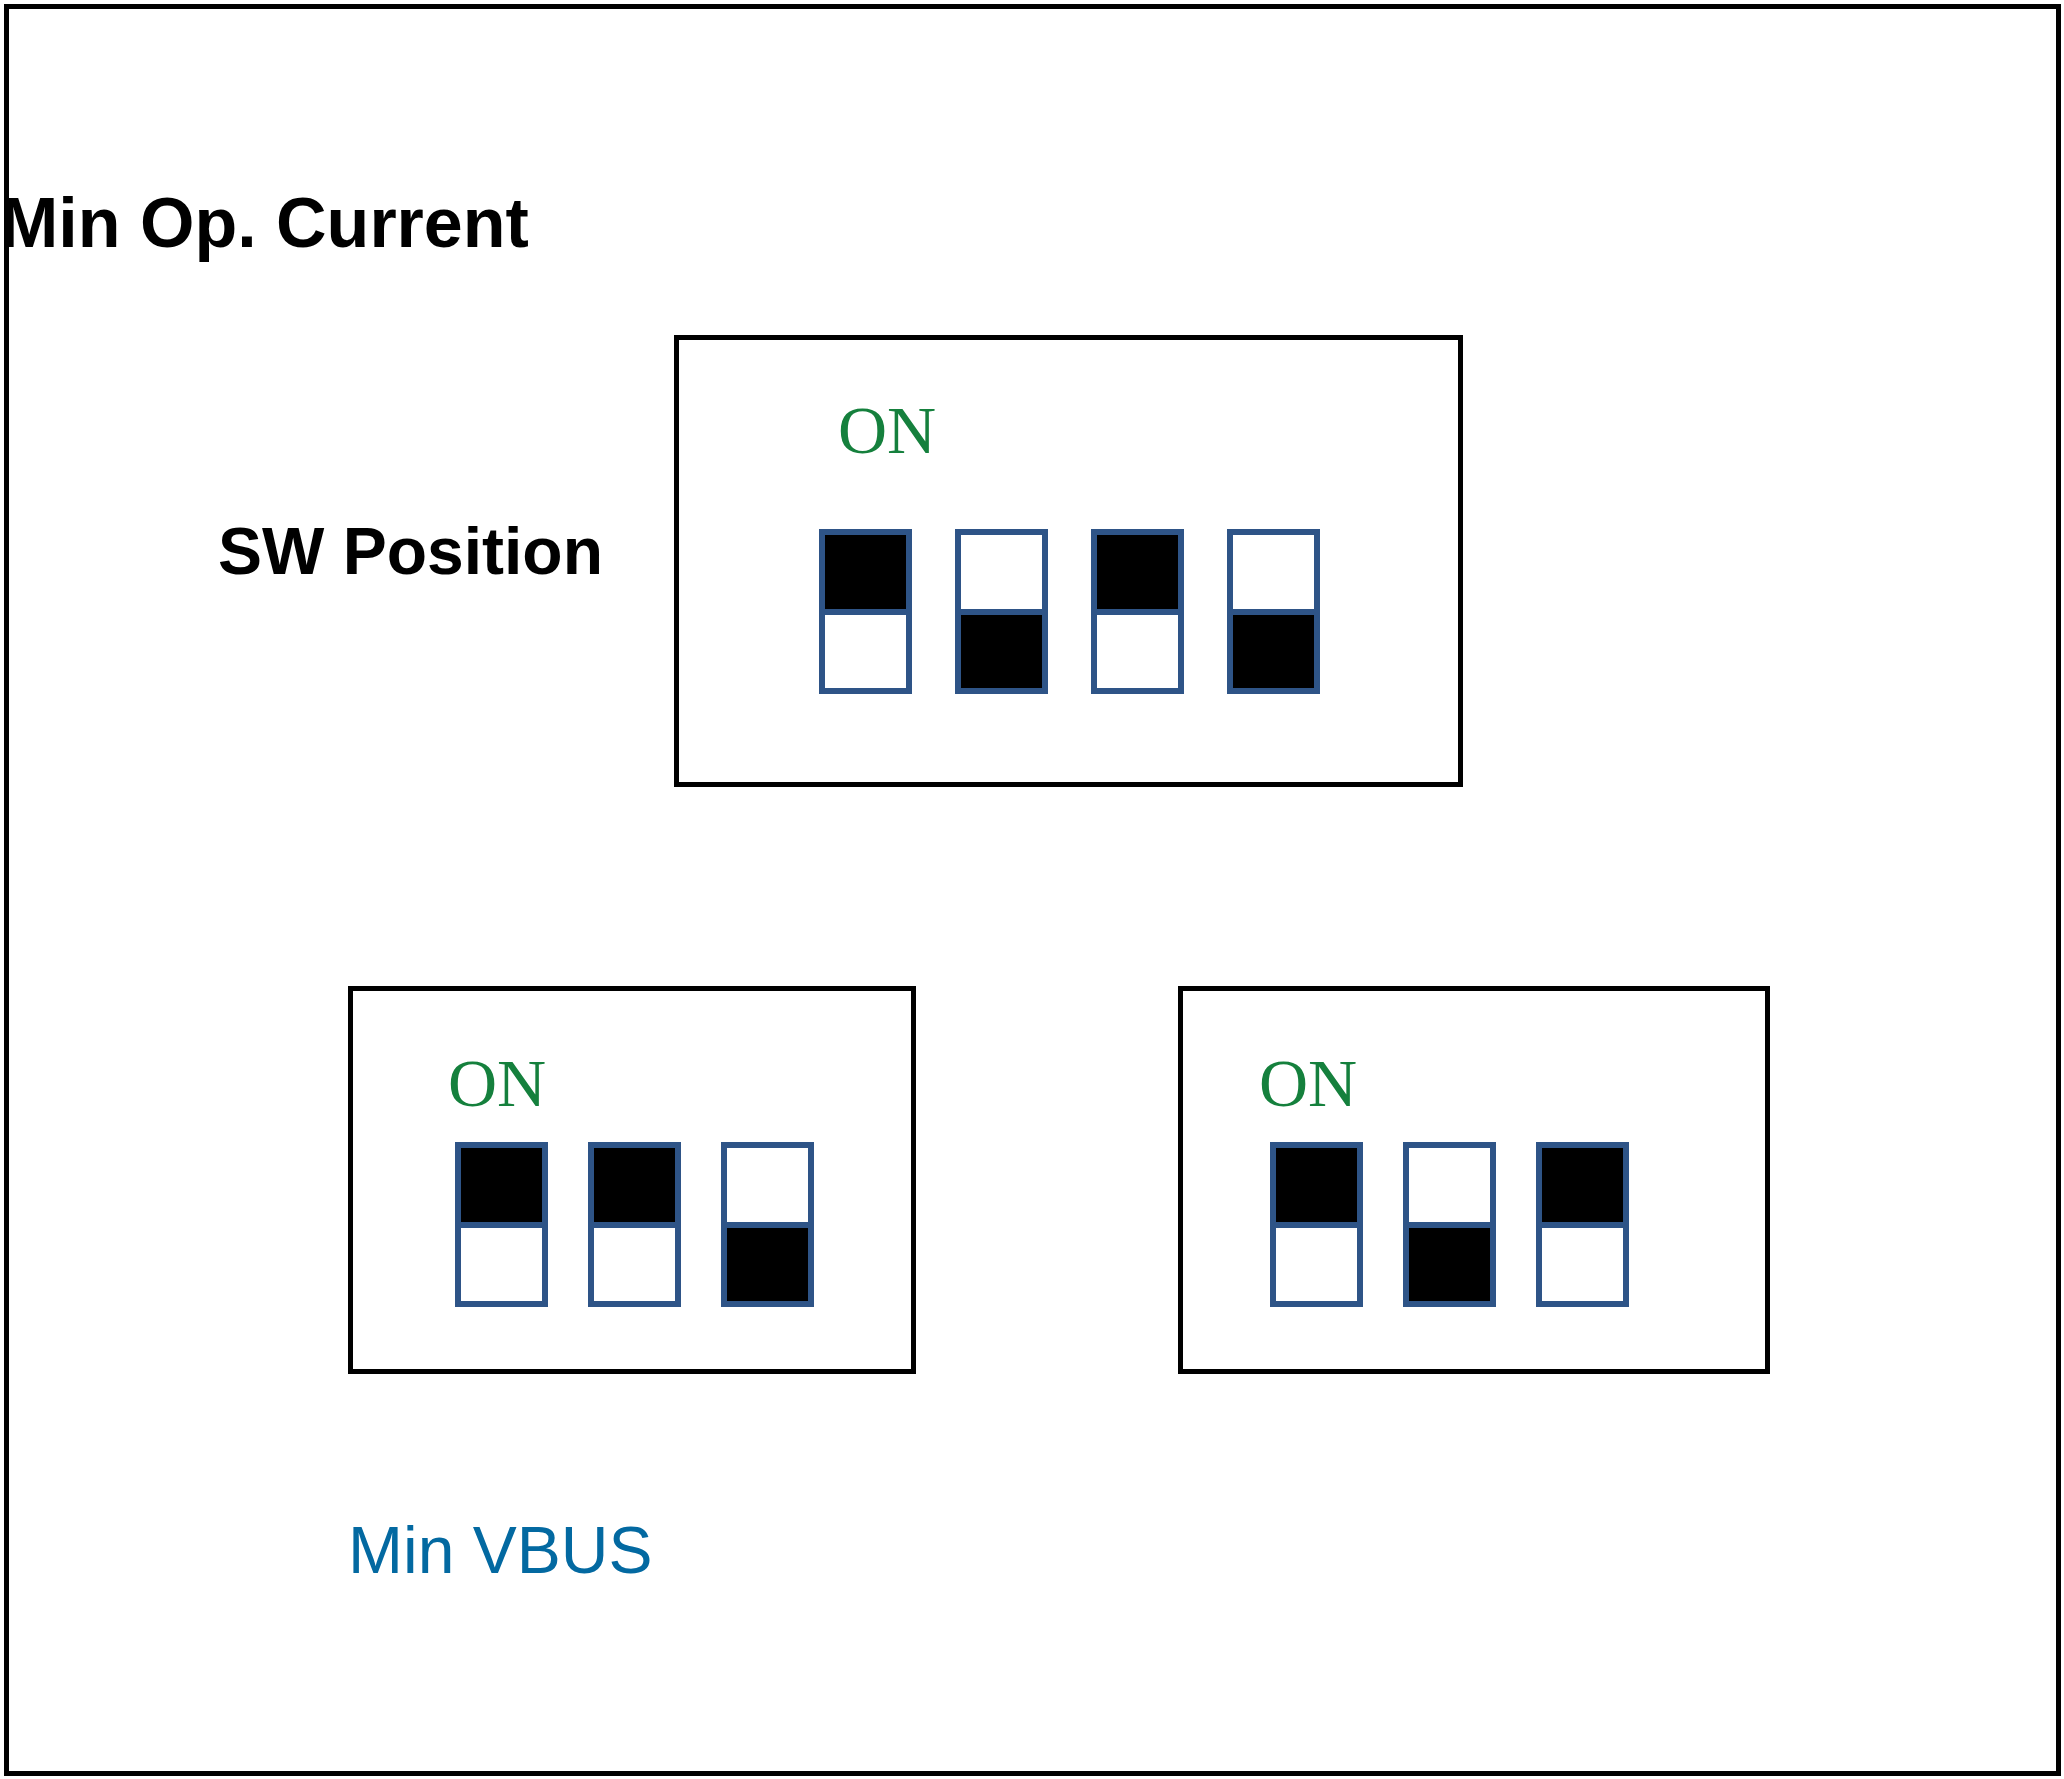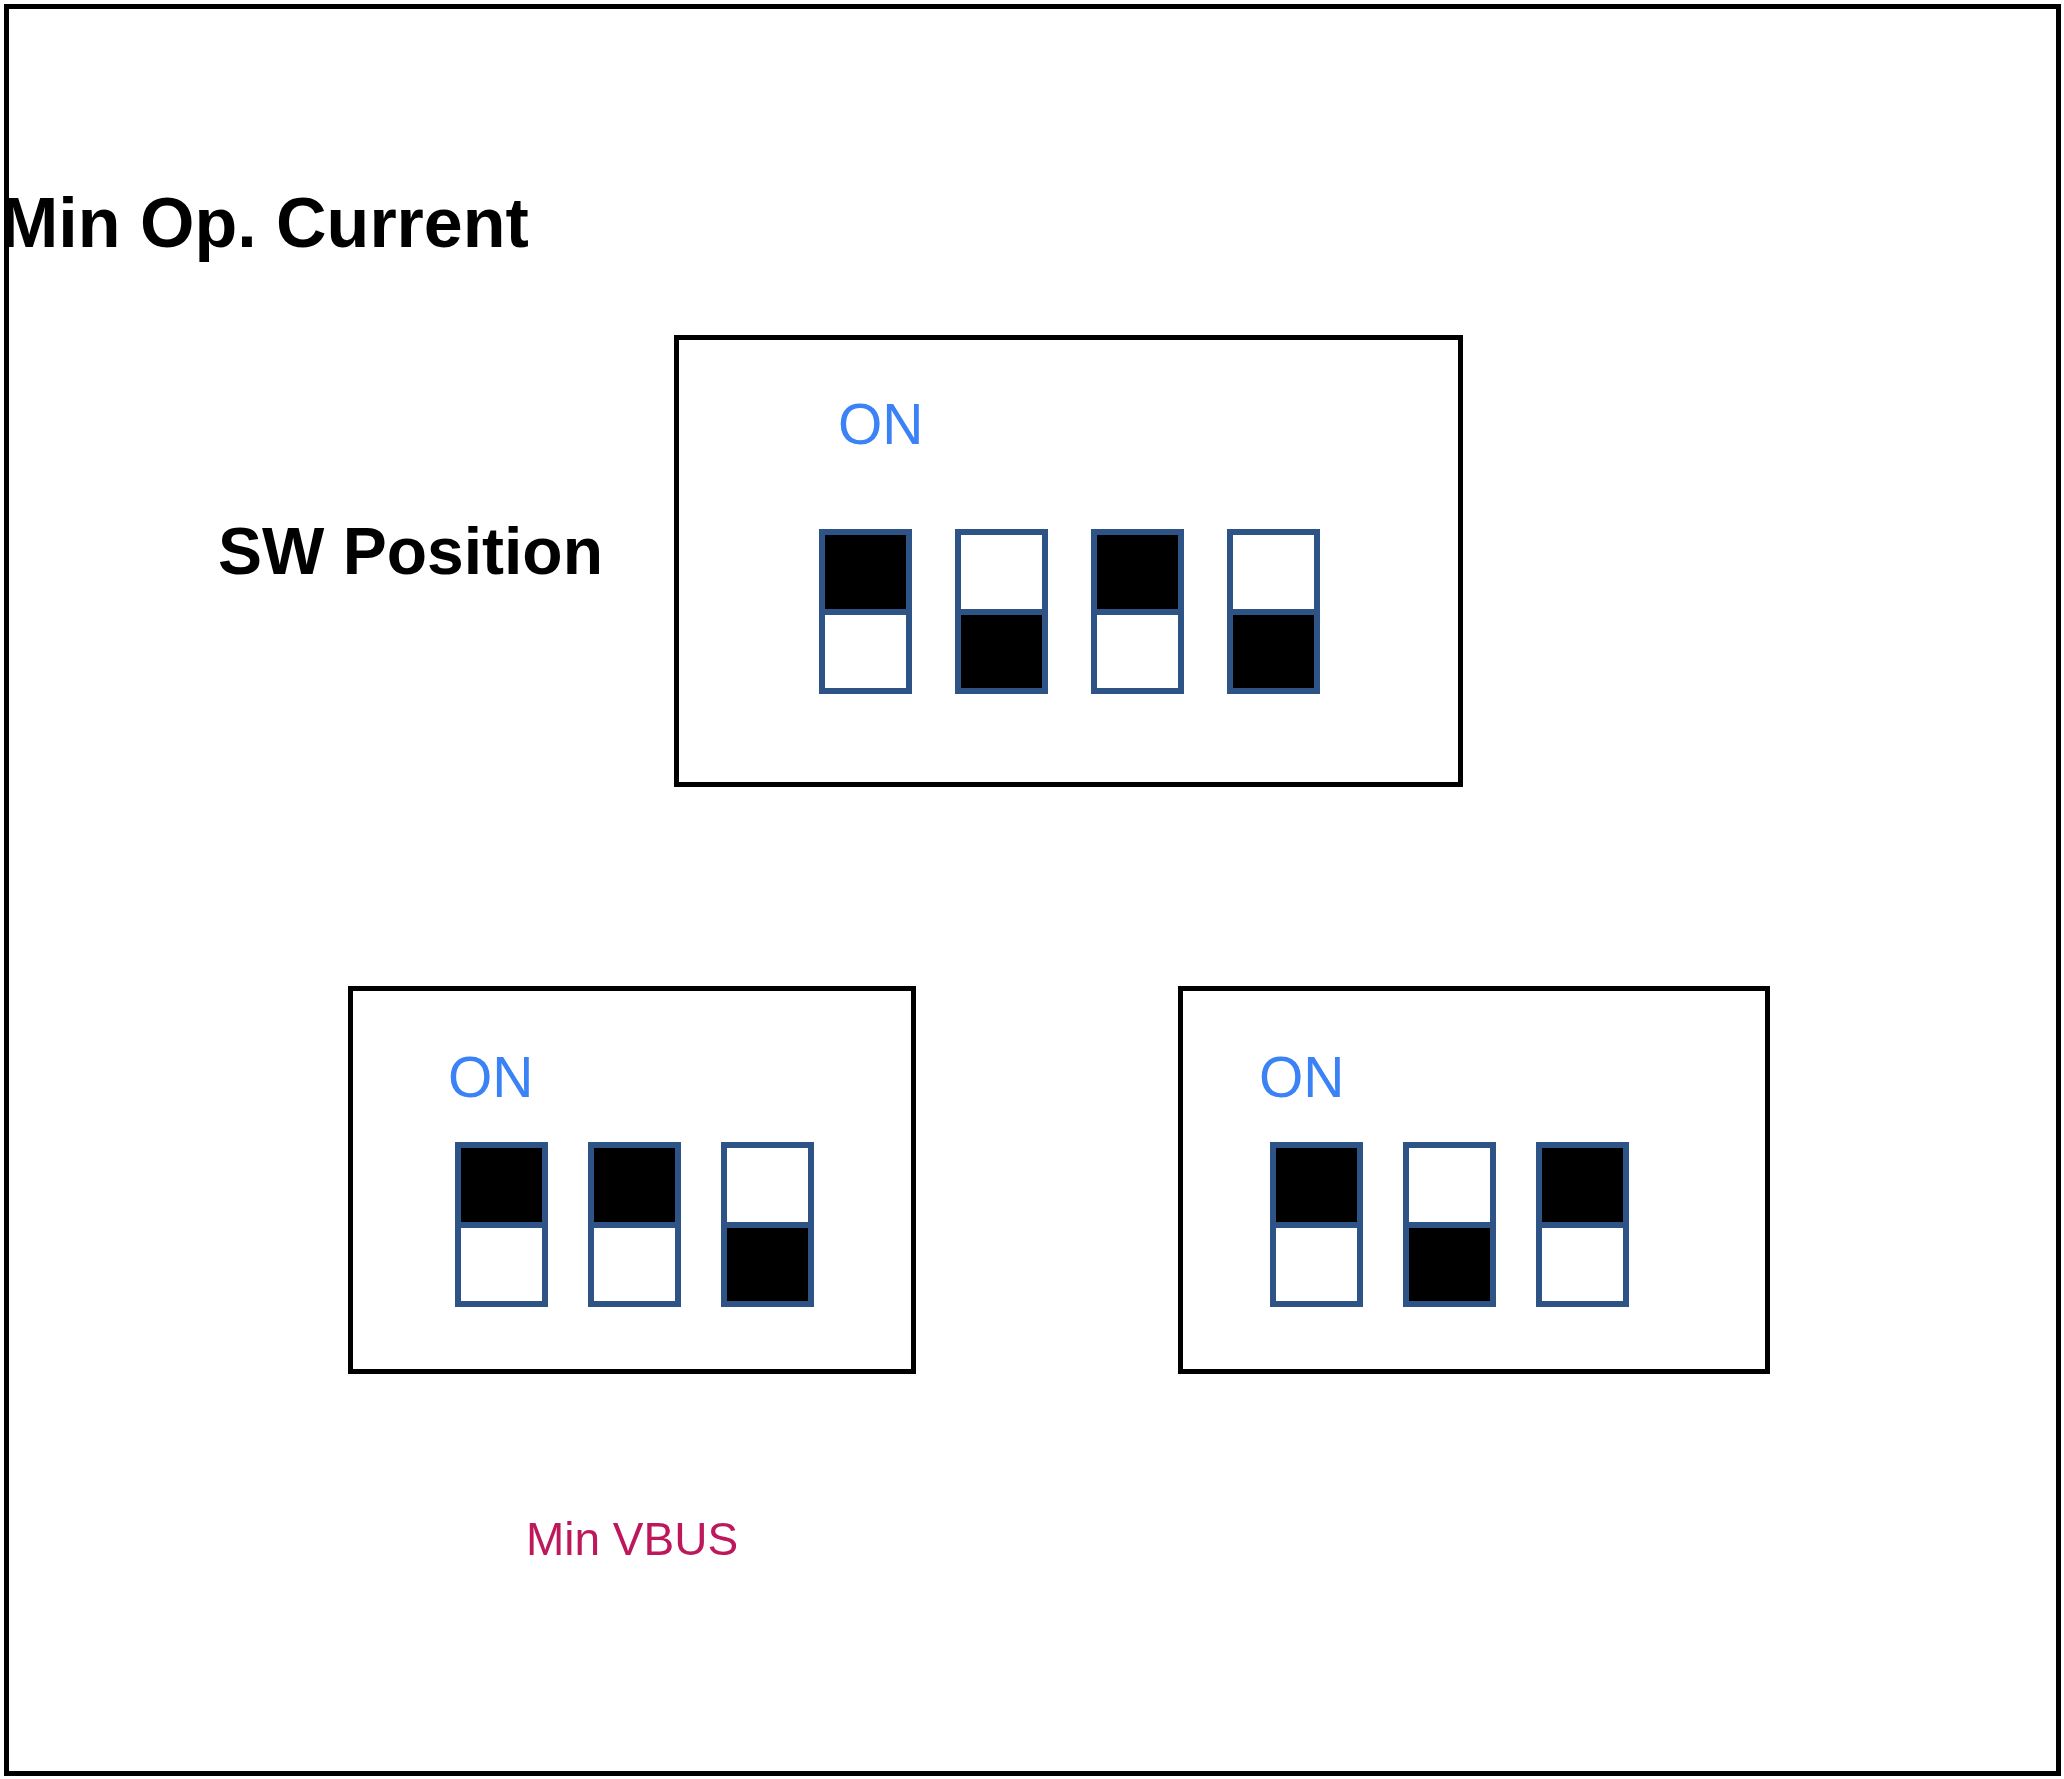--- a/index.html
+++ b/index.html
@@ -49,46 +49,47 @@
     left: 218px;
     top: 515px;
     font-size: 66px;
     line-height: 1.1;
     color: #000000;
     white-space: nowrap;
     font-weight: bold;
   }
   .bottom-label {
     position: absolute;
-    font-size: 46px;
+    font-size: 66px;
     line-height: 1.1;
-    color: #be185d;
+    color: #0369a1;
     white-space: nowrap;
-    text-align: center;
+    text-align: left;
   }
   .bottom-label.left  { left: 348px;  top: 1514px; width: 568px; }
   .bottom-label.right { left: 1178px; top: 1514px; width: 592px; }
 
   
   .panel {
     position: absolute;
     box-sizing: border-box;
     border: 5.7px solid #000000;
     background: #ffffff;
   }
   .panel-top    { left: 674px;  top: 335px;  width: 789px; height: 452px; }
   .panel-minvb  { left: 348px;  top: 986px; width: 568px; height: 388px; }
   .panel-maxvb  { left: 1178px; top: 986px; width: 592px; height: 388px; }
 
   .on-label {
     position: absolute;
-    font-size: 57px;
+    font-size: 68px;
     line-height: 1.1;
-    color: #3b82f6;
+    color: #15803d;
     white-space: nowrap;
+    font-family: Liberation Serif, serif;
   }
   .panel-top   .on-label { left: 159px; top: 53px; }
   .panel-minvb .on-label { left: 95px; top: 55px; }
   .panel-maxvb .on-label { left: 76px;  top: 55px; }
 
   
   .switch-row {
     position: absolute;
     display: flex;
     align-items: flex-start;

